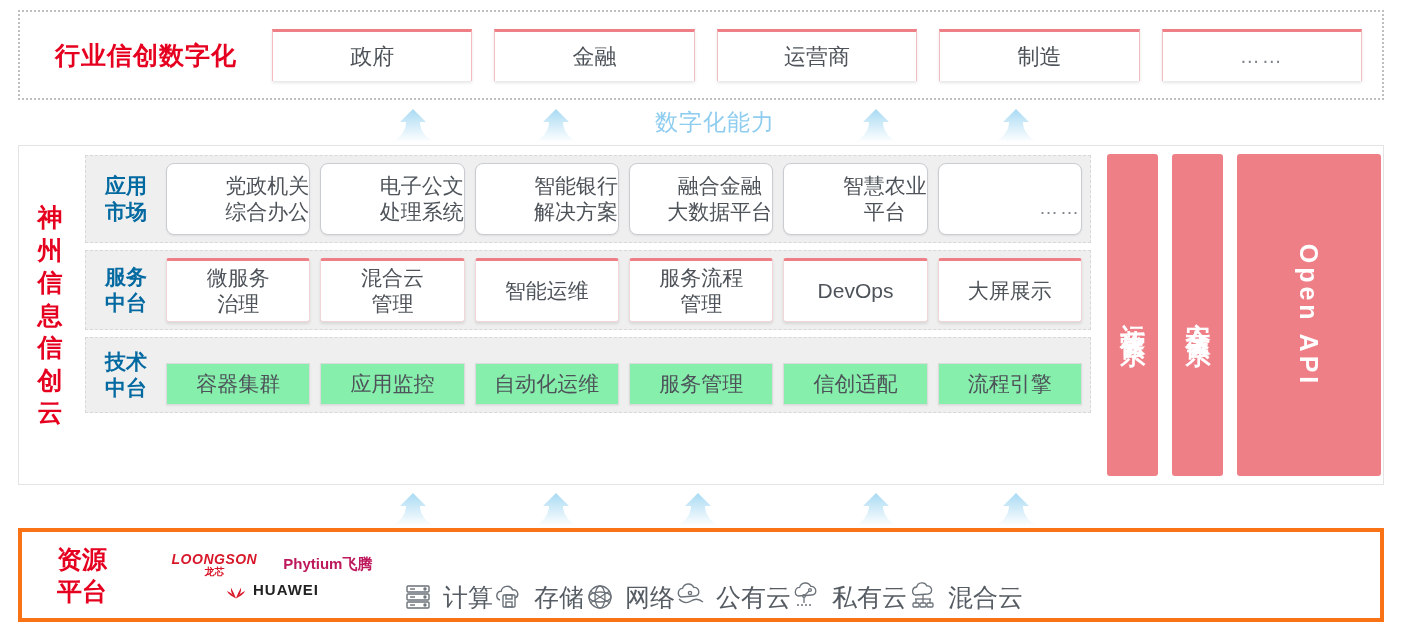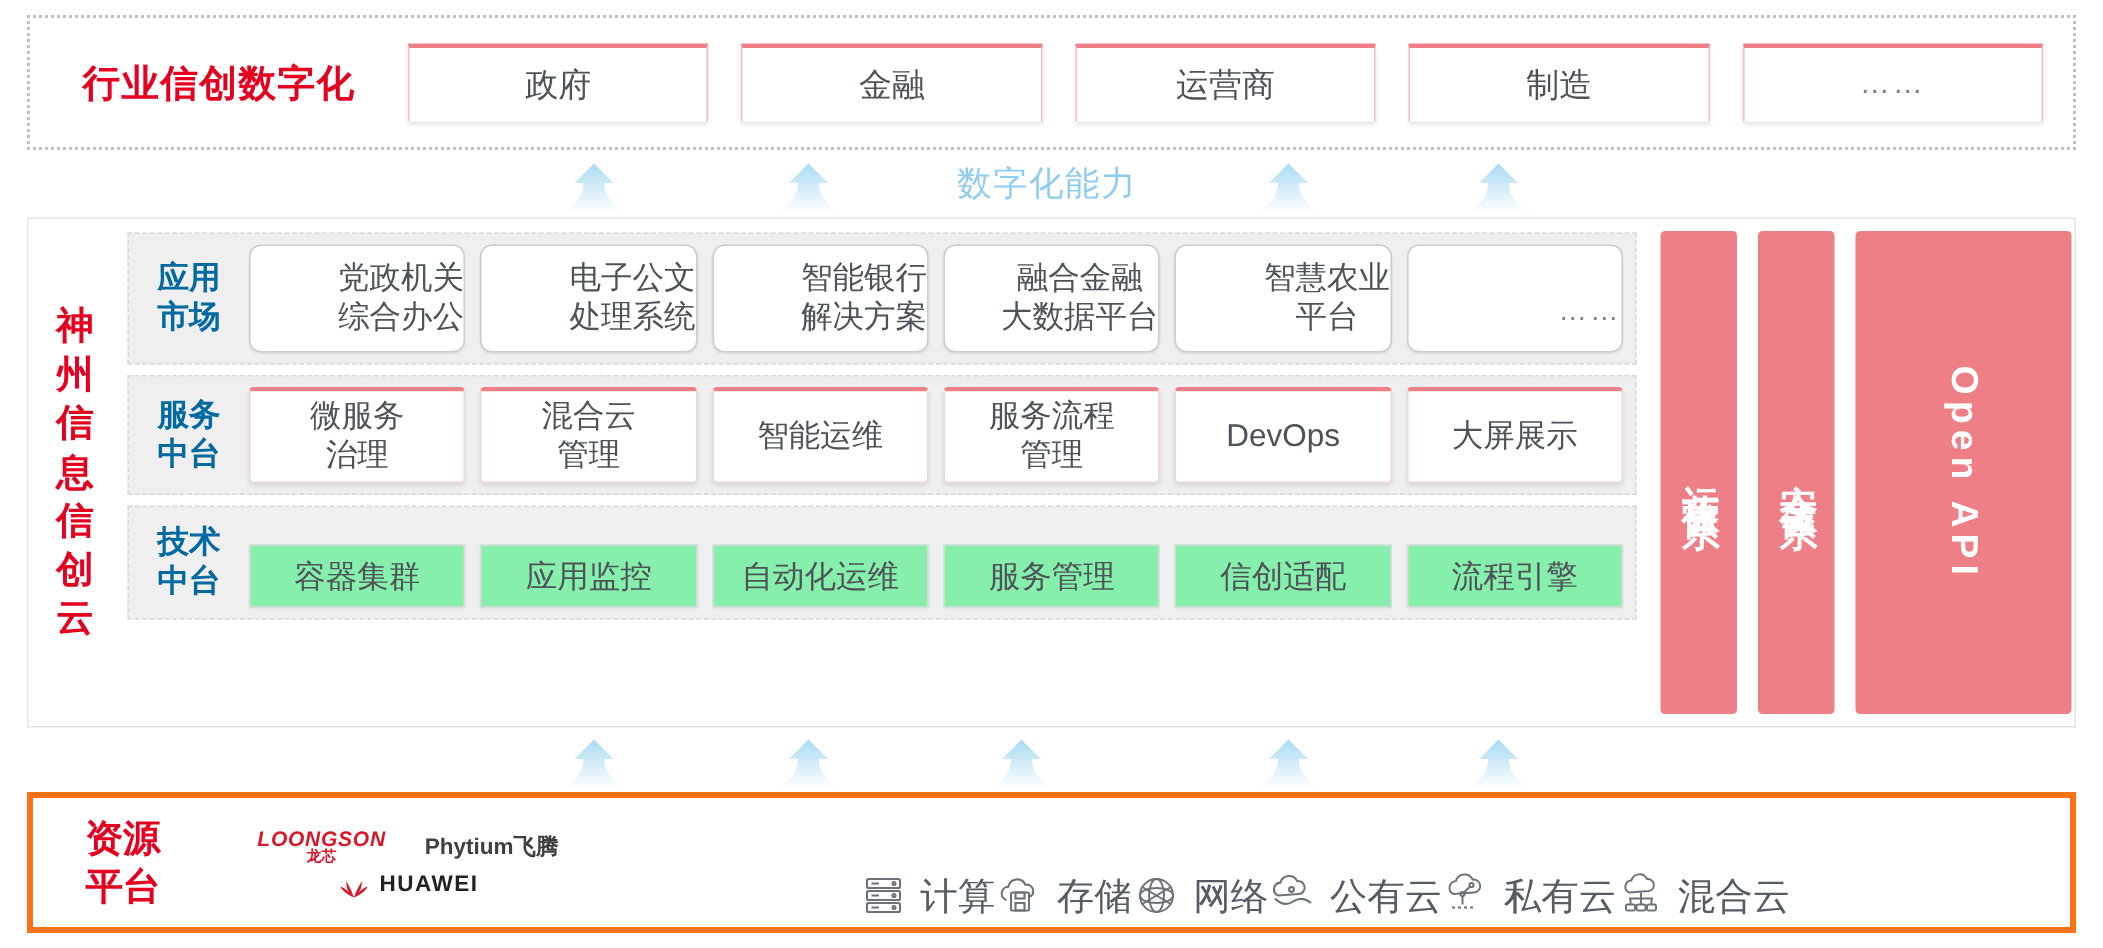--- a/index.html
+++ b/index.html
@@ -34,21 +34,21 @@
     border-right:1px solid #f3bcc0;
     border-bottom:none;
     box-sizing:border-box;
     display:flex;align-items:center;justify-content:center;
     font-size:22px;color:#4d5359;
     box-shadow:0 2px 3px rgba(0,0,0,0.10);
   }
   .ind-card.dots{font-size:20px;letter-spacing:2px;color:#7d848b;}
 
   
-  .arrow-strip{position:absolute;left:18px;width:1366px;height:40px;}
+  .arrow-strip{position:absolute;left:35px;width:1366px;height:40px;}
   .arrow-strip.top{top:104px;}
   .arrow-strip.bottom{top:488px;}
   .arrow{
     position:absolute;bottom:0;width:46px;height:36px;
   }
   .arrow svg{display:block;width:46px;height:36px;}
   .cap-label{
     position:absolute;left:620px;top:3px;
     font-size:23px;color:#8ecdf0;font-weight:normal;letter-spacing:1px;
   }
@@ -141,26 +141,26 @@
     color:#e60020;font-weight:bold;font-size:25px;line-height:1.28;
   }
   .logos{
     flex:0 0 260px;width:260px;
     display:flex;flex-direction:column;align-items:center;justify-content:center;gap:4px;
   }
   .logo-row{display:flex;align-items:center;justify-content:center;gap:26px;}
   .lg-loongson{display:flex;flex-direction:column;align-items:center;line-height:1;}
   .lg-loongson .en{color:#d8182a;font-weight:bold;font-style:italic;font-size:14px;letter-spacing:.5px;}
   .lg-loongson .cn{color:#d8182a;font-weight:bold;font-size:10px;margin-top:1px;}
-  .lg-phytium{color:#404040;font-weight:bold;font-size:15px;letter-spacing:0;}
+  .lg-phytium{color:#be185d;font-weight:bold;font-size:15px;letter-spacing:0;}
   .lg-huawei{display:flex;align-items:center;gap:6px;}
   .lg-huawei .mark{width:22px;height:18px;}
   .lg-huawei .txt{color:#222;font-weight:bold;font-size:15px;letter-spacing:1px;}
 
-  .res-items{flex:1;display:flex;align-items:center;justify-content:center;padding-right:16px;margin-top:44px;}
+  .res-items{flex:1;display:flex;align-items:center;justify-content:flex-start;padding-right:16px;margin-top:44px;}
   .res-item{display:flex;align-items:center;gap:9px;}
   .res-item .ico{width:32px;height:32px;flex:0 0 32px;}
   .res-item .lbl{font-size:25px;color:#565c63;}
 </style>
 </head>
 <body>
 
 <div class="page">
 
   <div class="industry-band">

